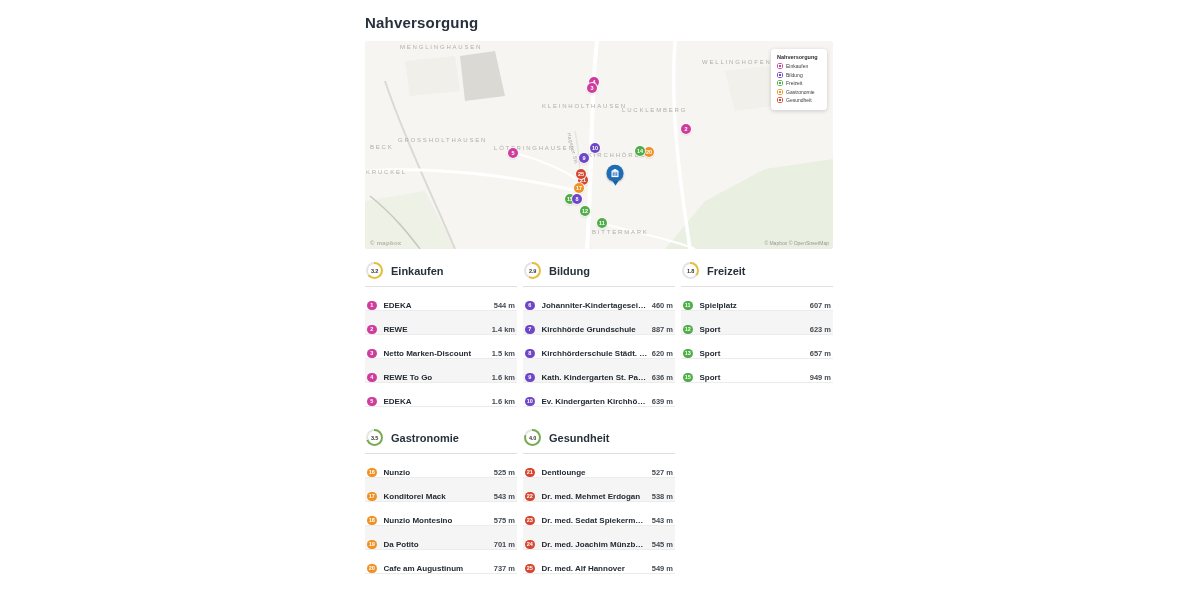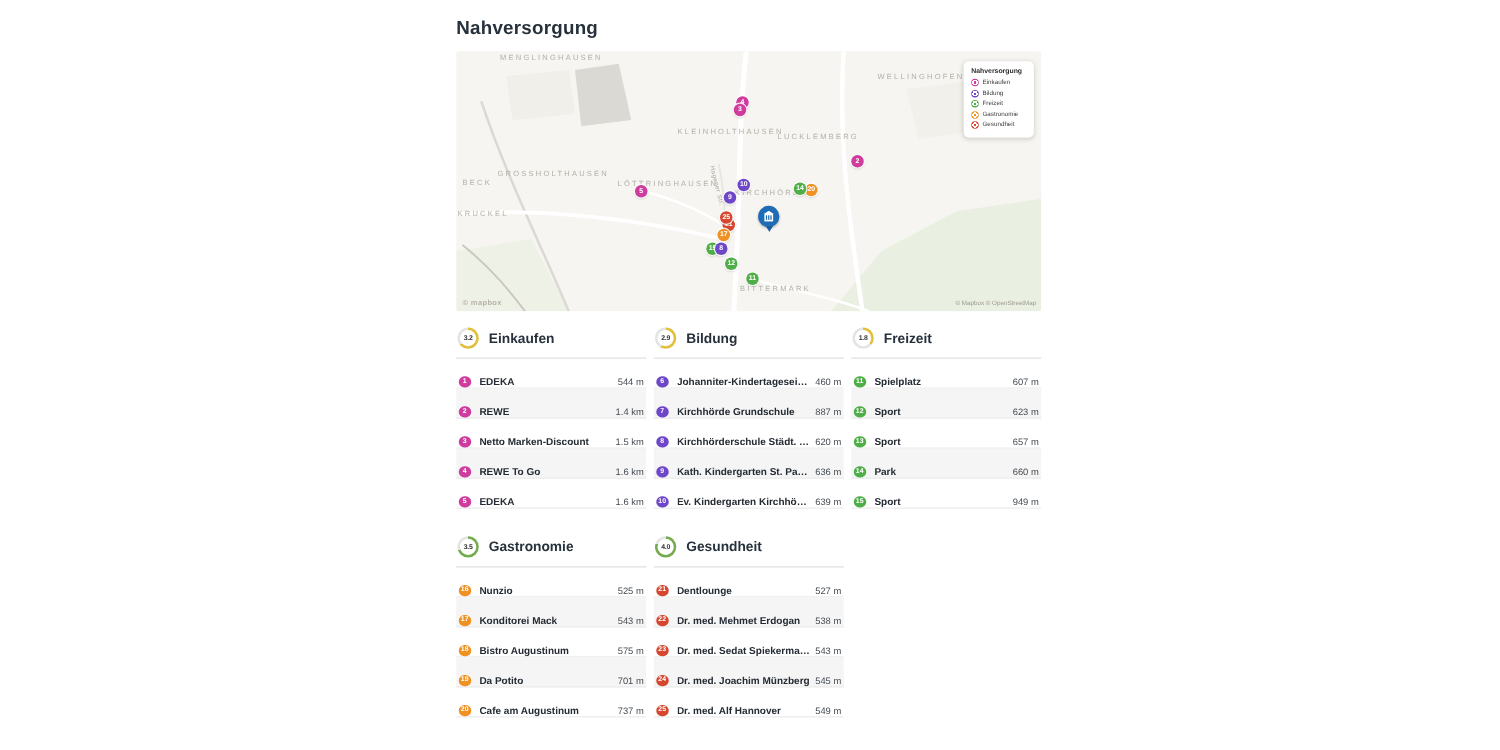--- a/index.html
+++ b/index.html
@@ -35,21 +35,21 @@
   .section-header { display:flex; align-items:center; gap:8px; padding:0 0 7px 1px; border-bottom:1px solid #e0e0e0; }
   .score-badge { width:17px; height:17px; border-radius:50%; display:flex; align-items:center; justify-content:center; flex:0 0 auto; }
   .score-inner { width:13px; height:13px; border-radius:50%; background:#fff; display:flex; align-items:center; justify-content:center;
                  font-size:5.5px; font-weight:bold; color:#333; letter-spacing:-.2px; }
   .section-title { font-size:11px; font-weight:bold; color:#27313c; }
   .row { display:flex; align-items:flex-end; height:24px; border-bottom:1px solid #ececec; padding:0 2px 0 2px; cursor:pointer; }
   .row.alt { background:#f5f5f5; }
   .row-num { width:9.5px; height:9.5px; border-radius:50%; color:#fff; font-size:5.5px; font-weight:bold;
              display:flex; align-items:center; justify-content:center; flex:0 0 auto; margin-right:7px; }
   .row-name { flex:1; font-size:8px; font-weight:bold; color:#242b33; white-space:nowrap; overflow:hidden; text-overflow:ellipsis; }
-  .row-dist { font-size:7.5px; color:#444b52; margin-left:4px; white-space:nowrap; }
+  .row-dist { font-size:7.5px; color:#444b52; margin-left:4px; white-space:nowrap;font-weight:bold; }
 </style>
 </head>
 <body>
 
 <div class="stage">
   <div class="content">
 
     <h1 class="page-title">Nahversorgung</h1>
 
     <div class="map">
@@ -225,25 +225,20 @@
           <div class="row alt">
             <span class="row-num" style="background: rgb(79, 174, 71);">12</span>
             <span class="row-name">Sport</span>
             <span class="row-dist">623 m</span>
           </div>
           <div class="row">
             <span class="row-num" style="background: rgb(79, 174, 71);">13</span>
             <span class="row-name">Sport</span>
             <span class="row-dist">657 m</span>
           </div>
-          <div class="row alt">
-            <span class="row-num" style="background: rgb(79, 174, 71);">14</span>
-            <span class="row-name">Park</span>
-            <span class="row-dist">660 m</span>
-          </div>
           <div class="row">
             <span class="row-num" style="background: rgb(79, 174, 71);">15</span>
             <span class="row-name">Sport</span>
             <span class="row-dist">949 m</span>
           </div>
         </section>
         <section class="section">
           <div class="section-header">
             <div class="score-badge" style="background: conic-gradient(rgb(116, 171, 78) 0deg, rgb(116, 171, 78) 70%, rgb(228, 228, 228) 70%, rgb(228, 228, 228) 100%);">
               <div class="score-inner">3.5</div>
@@ -255,21 +250,21 @@
             <span class="row-name">Nunzio</span>
             <span class="row-dist">525 m</span>
           </div>
           <div class="row alt">
             <span class="row-num" style="background: rgb(239, 145, 35);">17</span>
             <span class="row-name">Konditorei Mack</span>
             <span class="row-dist">543 m</span>
           </div>
           <div class="row">
             <span class="row-num" style="background: rgb(239, 145, 35);">18</span>
-            <span class="row-name">Bistro Augustinum</span>
+            <span class="row-name">Nunzio Montesino</span>
             <span class="row-dist">575 m</span>
           </div>
           <div class="row alt">
             <span class="row-num" style="background: rgb(239, 145, 35);">19</span>
             <span class="row-name">Da Potito</span>
             <span class="row-dist">701 m</span>
           </div>
           <div class="row">
             <span class="row-num" style="background: rgb(239, 145, 35);">20</span>
             <span class="row-name">Cafe am Augustinum</span>

